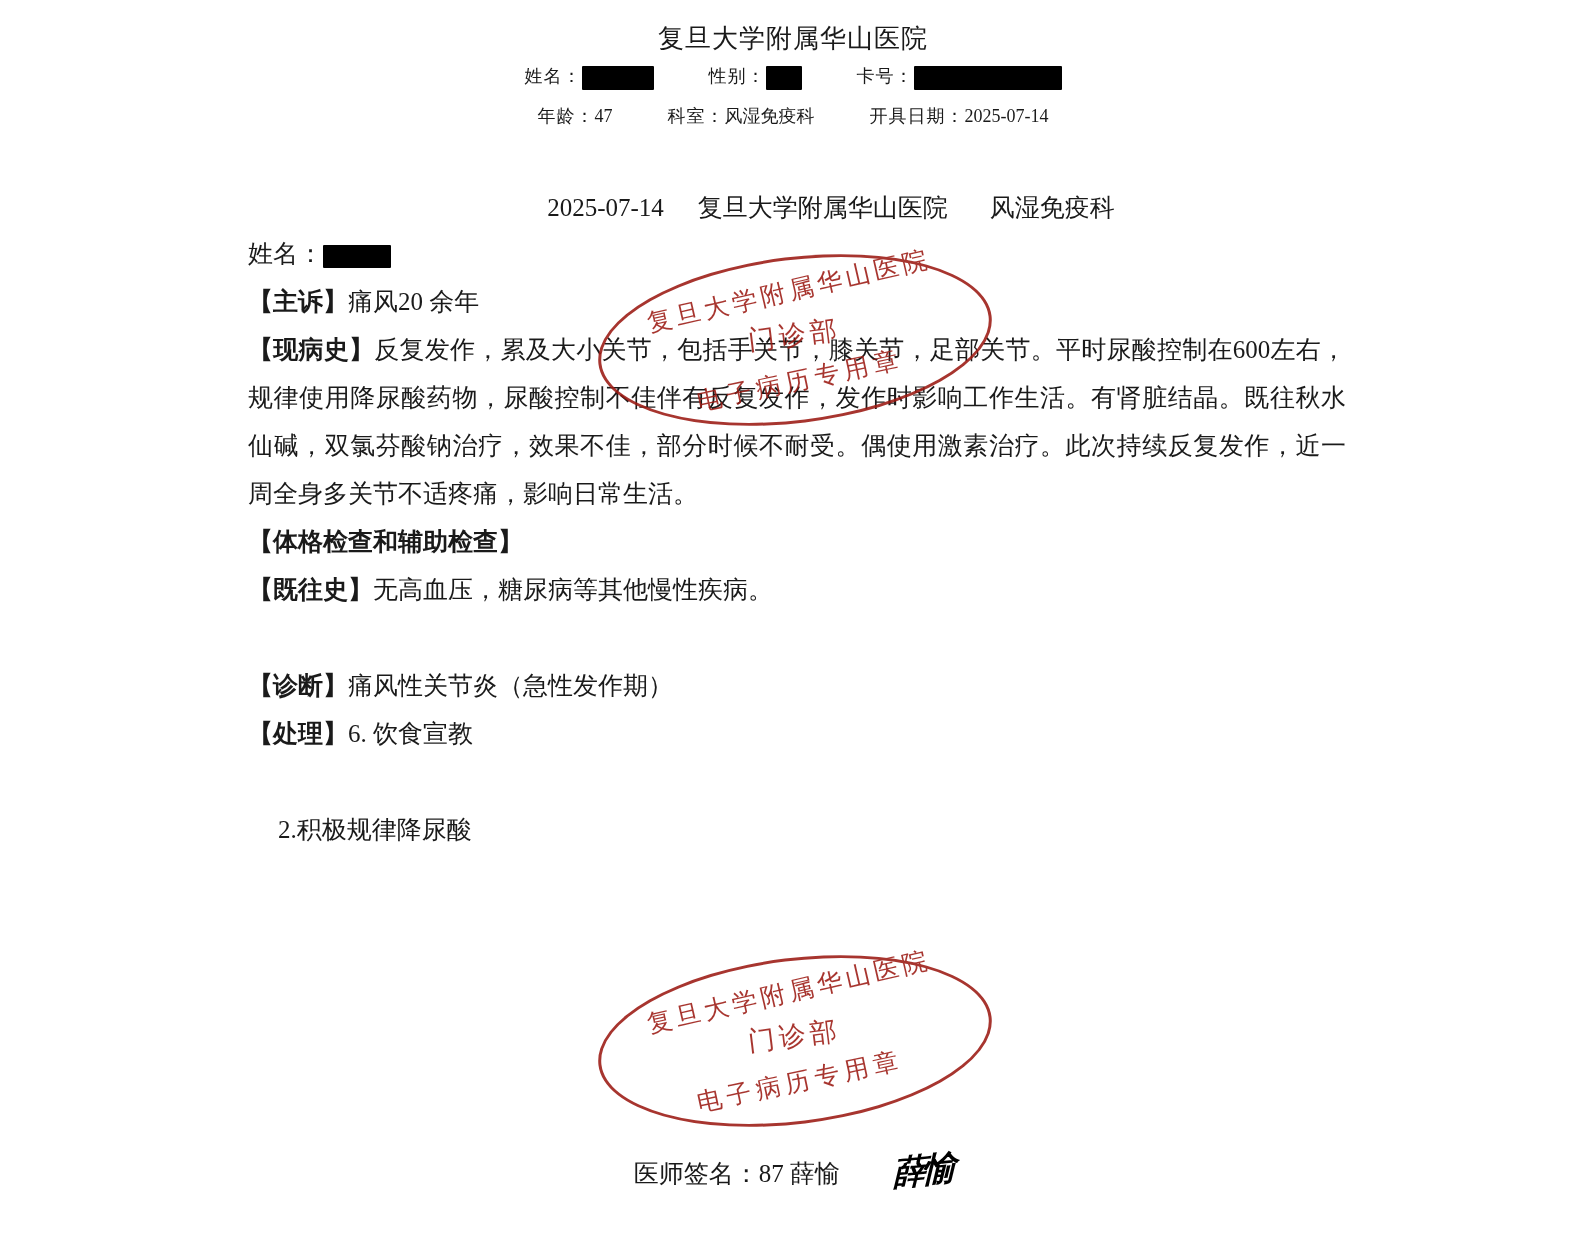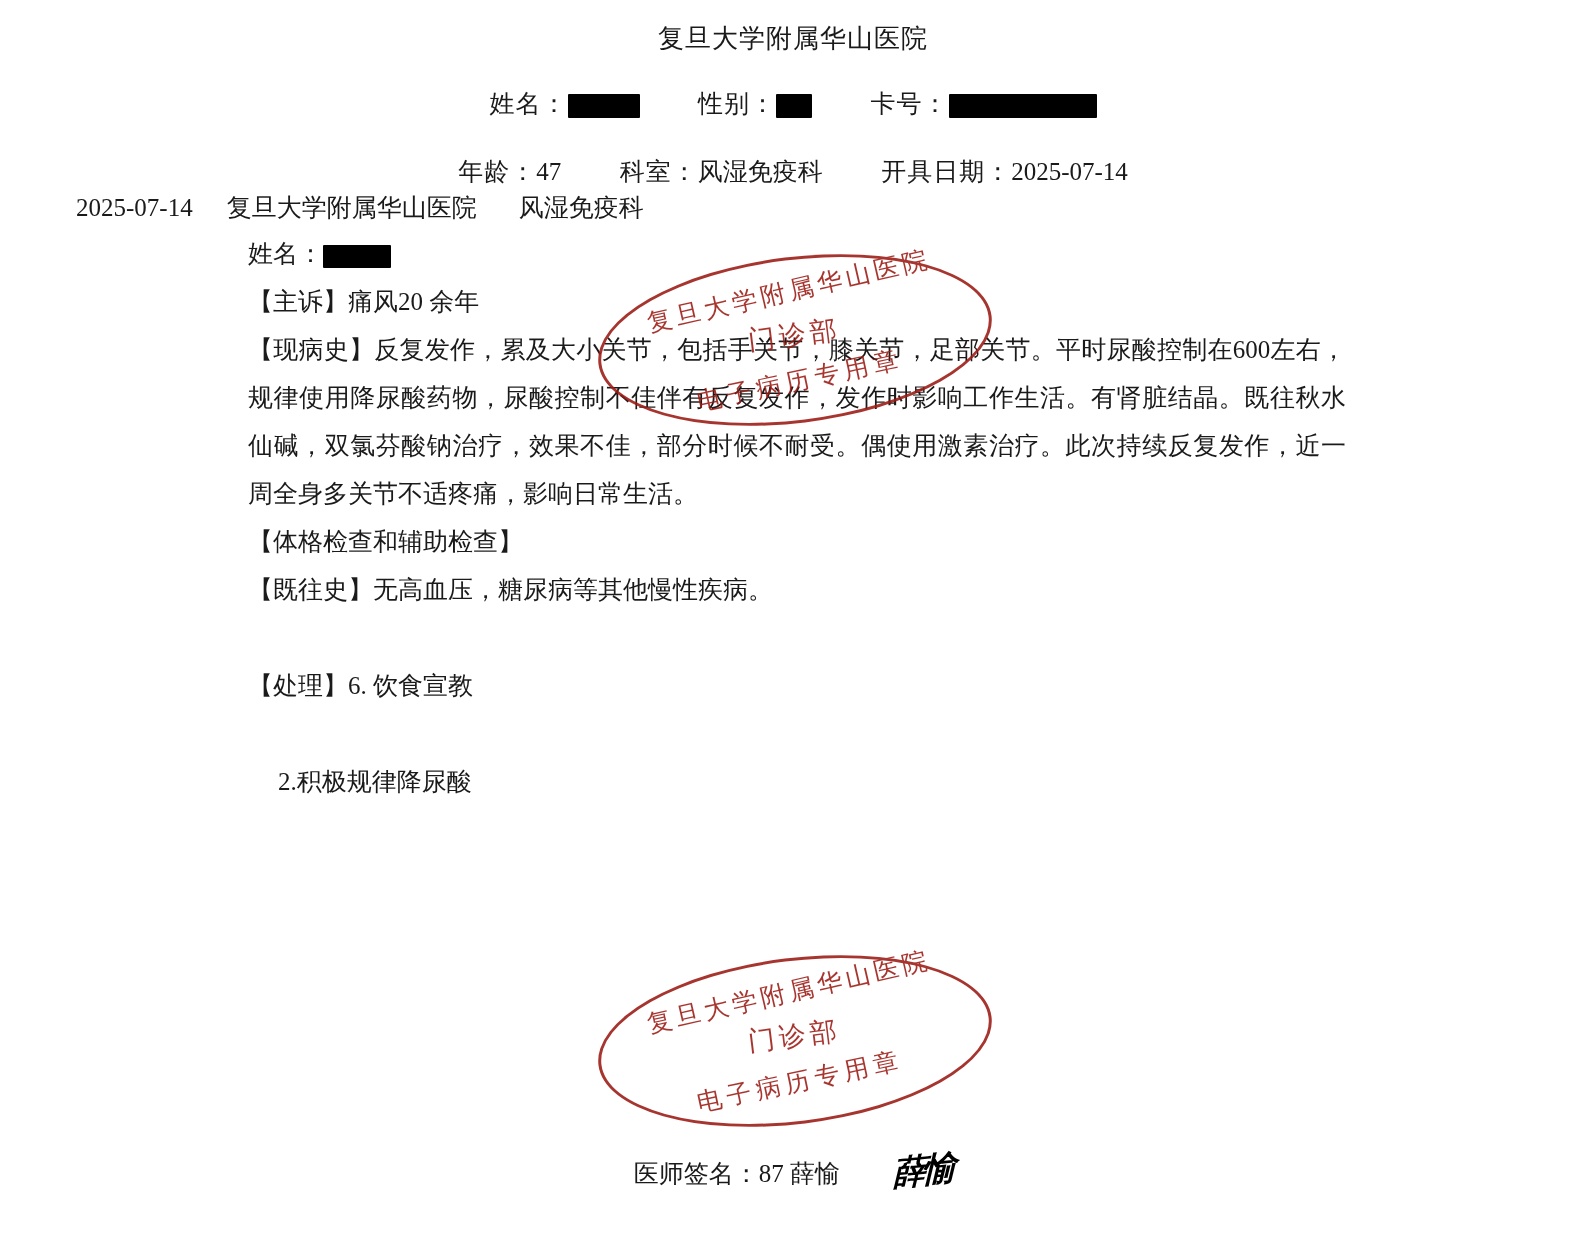--- a/index.html
+++ b/index.html
@@ -23,24 +23,23 @@
     left: 0;
     width: 100%;
     text-align: center;
   }
   .hospital-name {
     font-size: 26px;
     letter-spacing: 1px;
     line-height: 34px;
   }
   .header-line {
-    font-size: 25px;
+    font-size: 18px;
     line-height: 40px;
     white-space: nowrap;
-    margin-top: 28px;
   }
   .hl-label { letter-spacing: 1px; }
   .redact {
     display: inline-block;
     background: #000000;
     vertical-align: middle;
     border-radius: 1px;
   }
   .redact-name   { width: 72px;  height: 24px; }
   .redact-sex    { width: 36px;  height: 24px; }
@@ -53,35 +52,36 @@
     position: absolute;
     top: 186px;
     left: 0;
     width: 1586px;
   }
   .line-top {
     font-size: 25px;
     line-height: 44px;
     padding-left: 76px;
     white-space: nowrap;
+    text-align: center;
   }
   .line-top .sp1 { display: inline-block; width: 34px; }
   .line-top .sp2 { display: inline-block; width: 42px; }
 
   .para {
     font-size: 25px;
     line-height: 48px;
     padding-left: 248px;
     padding-right: 240px;
     text-align: justify;
     margin: 0;
   }
   .para.nowrap { white-space: nowrap; padding-right: 0; }
   .para-indent-none { padding-left: 240px; margin-left: 38px; }
-  .tag { font-weight: normal; }
+  .tag { font-weight: bold; }
   .blank-line { height: 48px; }
 
   
   .stamp {
     position: absolute;
     border: 3px solid #9c1a13;
     border-radius: 50%;
     color: #9c1a13;
     opacity: 0.88;
     transform: rotate(-7deg);
@@ -191,20 +191,23 @@
   <div class="para nowrap">
     <span class="tag">【体格检查和辅助检查】</span><span></span>
   </div>
 
   <div class="para nowrap">
     <span class="tag">【既往史】</span><span>无高血压，糖尿病等其他慢性疾病。</span>
   </div>
 
   <div class="blank-line"></div>
 
+  <div class="para nowrap">
+    <span class="tag">【诊断】</span><span>痛风性关节炎（急性发作期）</span>
+  </div>
 
   <div class="para nowrap">
     <span class="tag">【处理】</span><span>6. 饮食宣教</span>
   </div>
 
   <div class="blank-line"></div>
 
   <div class="para para-indent-none nowrap">
     <span>2.积极规律降尿酸</span>
   </div>

